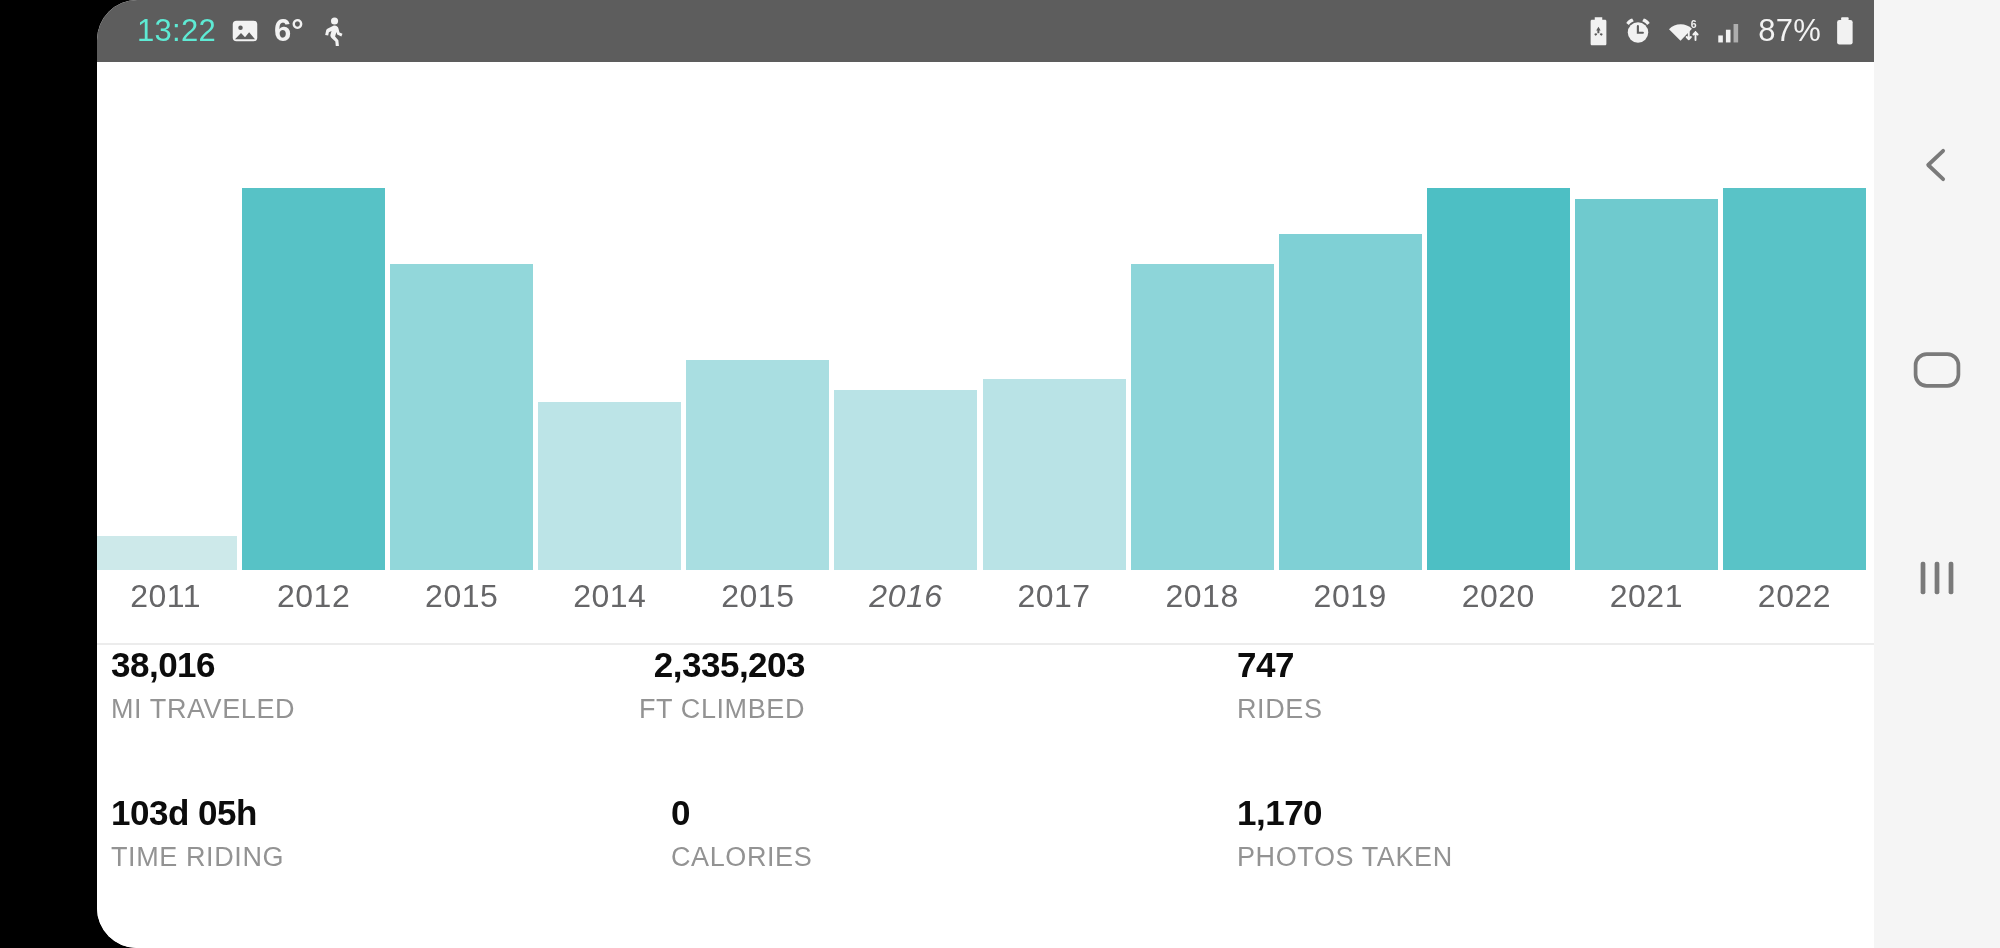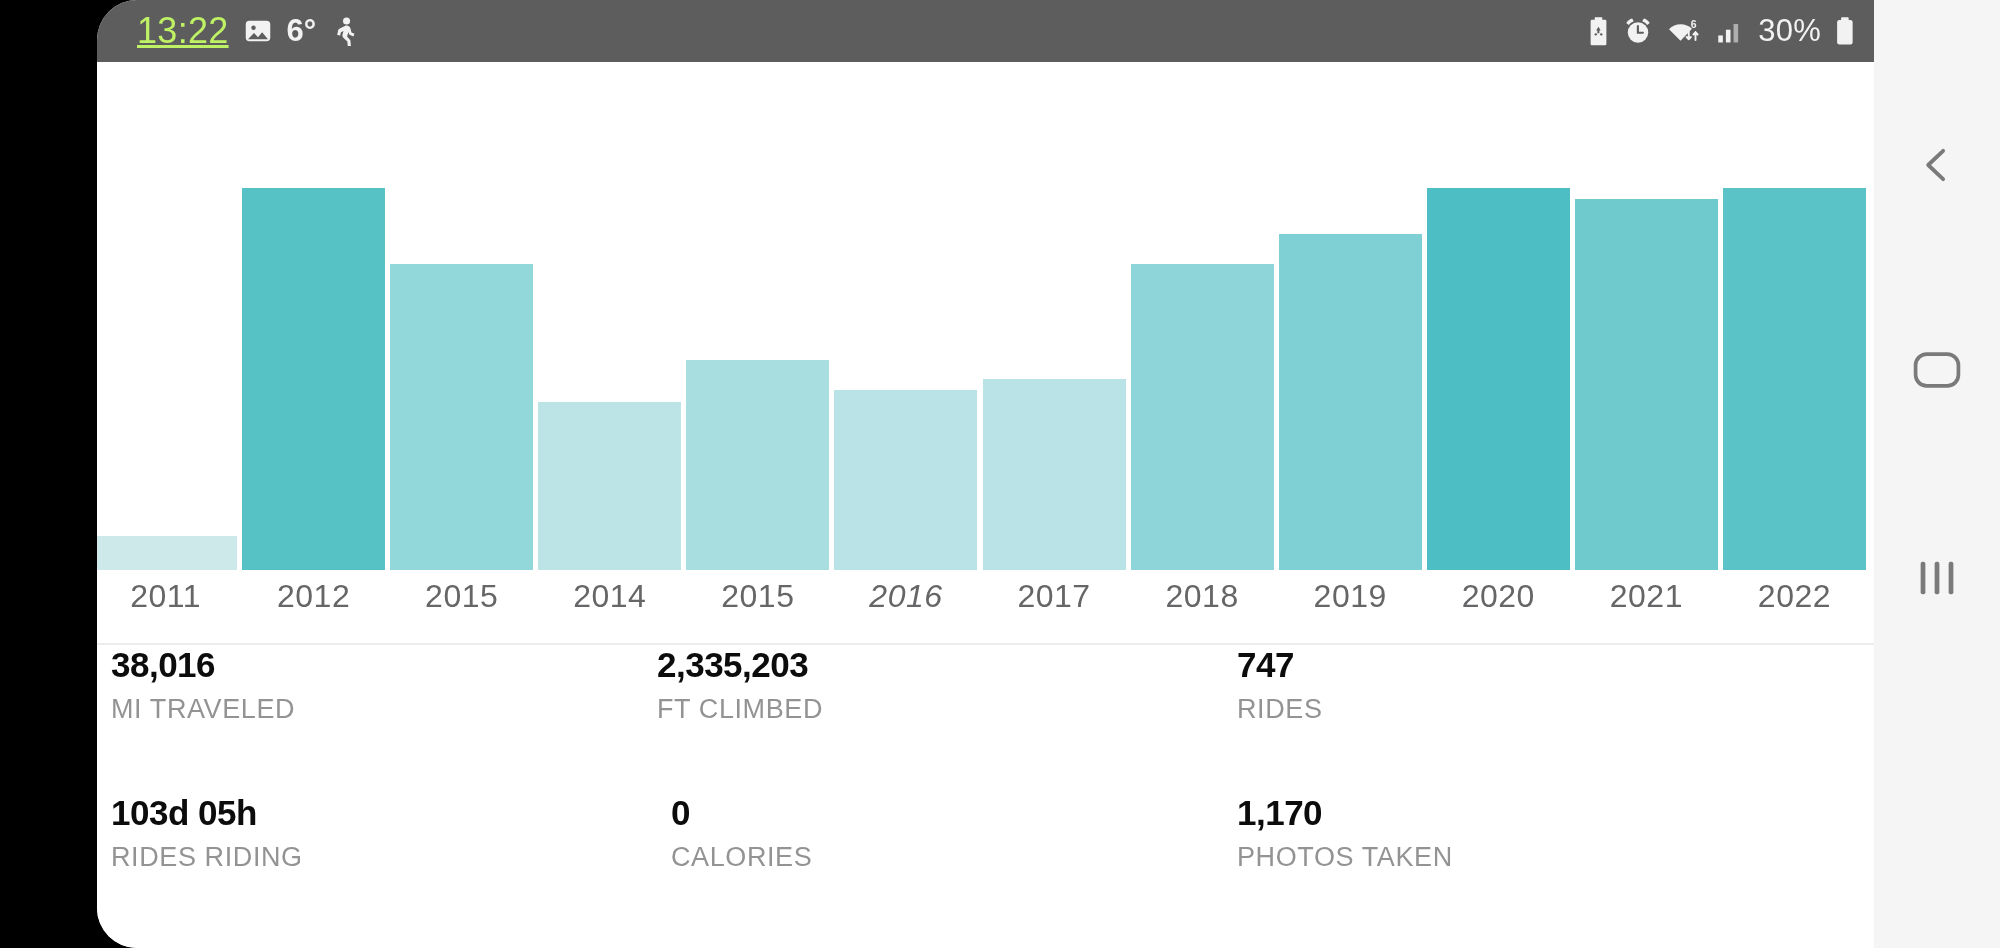--- a/index.html
+++ b/index.html
@@ -15,21 +15,21 @@
   }
   
   #statusbar{
     position:absolute;left:0;top:0;width:1777px;height:62px;
     background:#5d5d5d;color:#fff;
     display:flex;align-items:center;justify-content:space-between;
     box-sizing:border-box;padding:0 18px 0 40px;
   }
   .sb-left{display:flex;align-items:center;gap:14px;}
   .sb-right{display:flex;align-items:center;gap:13px;}
-  .sb-clock{font-size:36px;font-weight:400;letter-spacing:.3px;color:#bef264;text-decoration:underline;}
+  .sb-clock{font-size:31px;font-weight:400;letter-spacing:.3px;color:#5eead4;}
   .sb-temp{font-size:31px;font-weight:700;color:#f2f2f2;}
   .sb-pct{font-size:31px;font-weight:400;color:#f2f2f2;letter-spacing:.2px;}
   .sb-ico{display:inline-flex;align-items:center;justify-content:center;}
   
   #appbar{
     position:absolute;left:0;top:62px;width:1777px;height:126px;
     background:#f0eff3;display:flex;align-items:center;
     box-shadow:0 1px 0 rgba(0,0,0,.03);
   }
   #backbtn{margin-left:18px;width:96px;height:96px;display:flex;align-items:center;justify-content:center;cursor:pointer;}
@@ -108,21 +108,21 @@
           <path d="M23.4 19.2v-6.2m0 0l-1.7 1.8m1.7-1.8l1.7 1.8" stroke="#f2f2f2" stroke-width="1.5" fill="none" stroke-linecap="round"></path>
         </svg>
       </span>
       <span class="sb-ico">
         <svg width="28" height="28" viewBox="0 0 22 22">
           <rect x="1" y="14.5" width="3.6" height="5.5" fill="#f2f2f2"></rect>
           <rect x="7" y="10" width="3.6" height="10" fill="#f2f2f2"></rect>
           <rect x="13" y="5.5" width="3.6" height="14.5" fill="#aeaeae"></rect>
         </svg>
       </span>
-      <span class="sb-pct">30%</span>
+      <span class="sb-pct">87%</span>
       <span class="sb-ico">
         <svg width="22" height="30" viewBox="0 0 17 24">
           <rect x="5.4" y="1" width="6" height="2.4" rx=".7" fill="#f2f2f2"></rect>
           <rect x="2.2" y="3.2" width="12.4" height="19.6" rx="1.8" fill="#f2f2f2"></rect>
         </svg>
       </span>
     </div>
   </div>
 
 
@@ -181,33 +181,33 @@
       </div>
     <div id="charthr"></div>
   </div>
 
   <div id="stats">
     <div class="statrow" style="top:0;">
       <div class="statcell" style="left:14px;">
         <div class="statval">38,016</div>
         <div class="statlab">MI TRAVELED</div>
       </div>
-      <div class="statcell" style="left:560px;">
+      <div class="statcell" style="left:542px;text-align:right;">
         <div class="statval">2,335,203</div>
         <div class="statlab">FT CLIMBED</div>
       </div>
       <div class="statcell" style="left:1140px;">
         <div class="statval">747</div>
         <div class="statlab">RIDES</div>
       </div>
     </div>
     <div class="statrow" style="top:148px;">
       <div class="statcell" style="left:14px;">
         <div class="statval">103d 05h</div>
-        <div class="statlab">RIDES RIDING</div>
+        <div class="statlab">TIME RIDING</div>
       </div>
       <div class="statcell" style="left:574px;">
         <div class="statval">0</div>
         <div class="statlab">CALORIES</div>
       </div>
       <div class="statcell" style="left:1140px;">
         <div class="statval">1,170</div>
         <div class="statlab">PHOTOS TAKEN</div>
       </div>
     </div>

